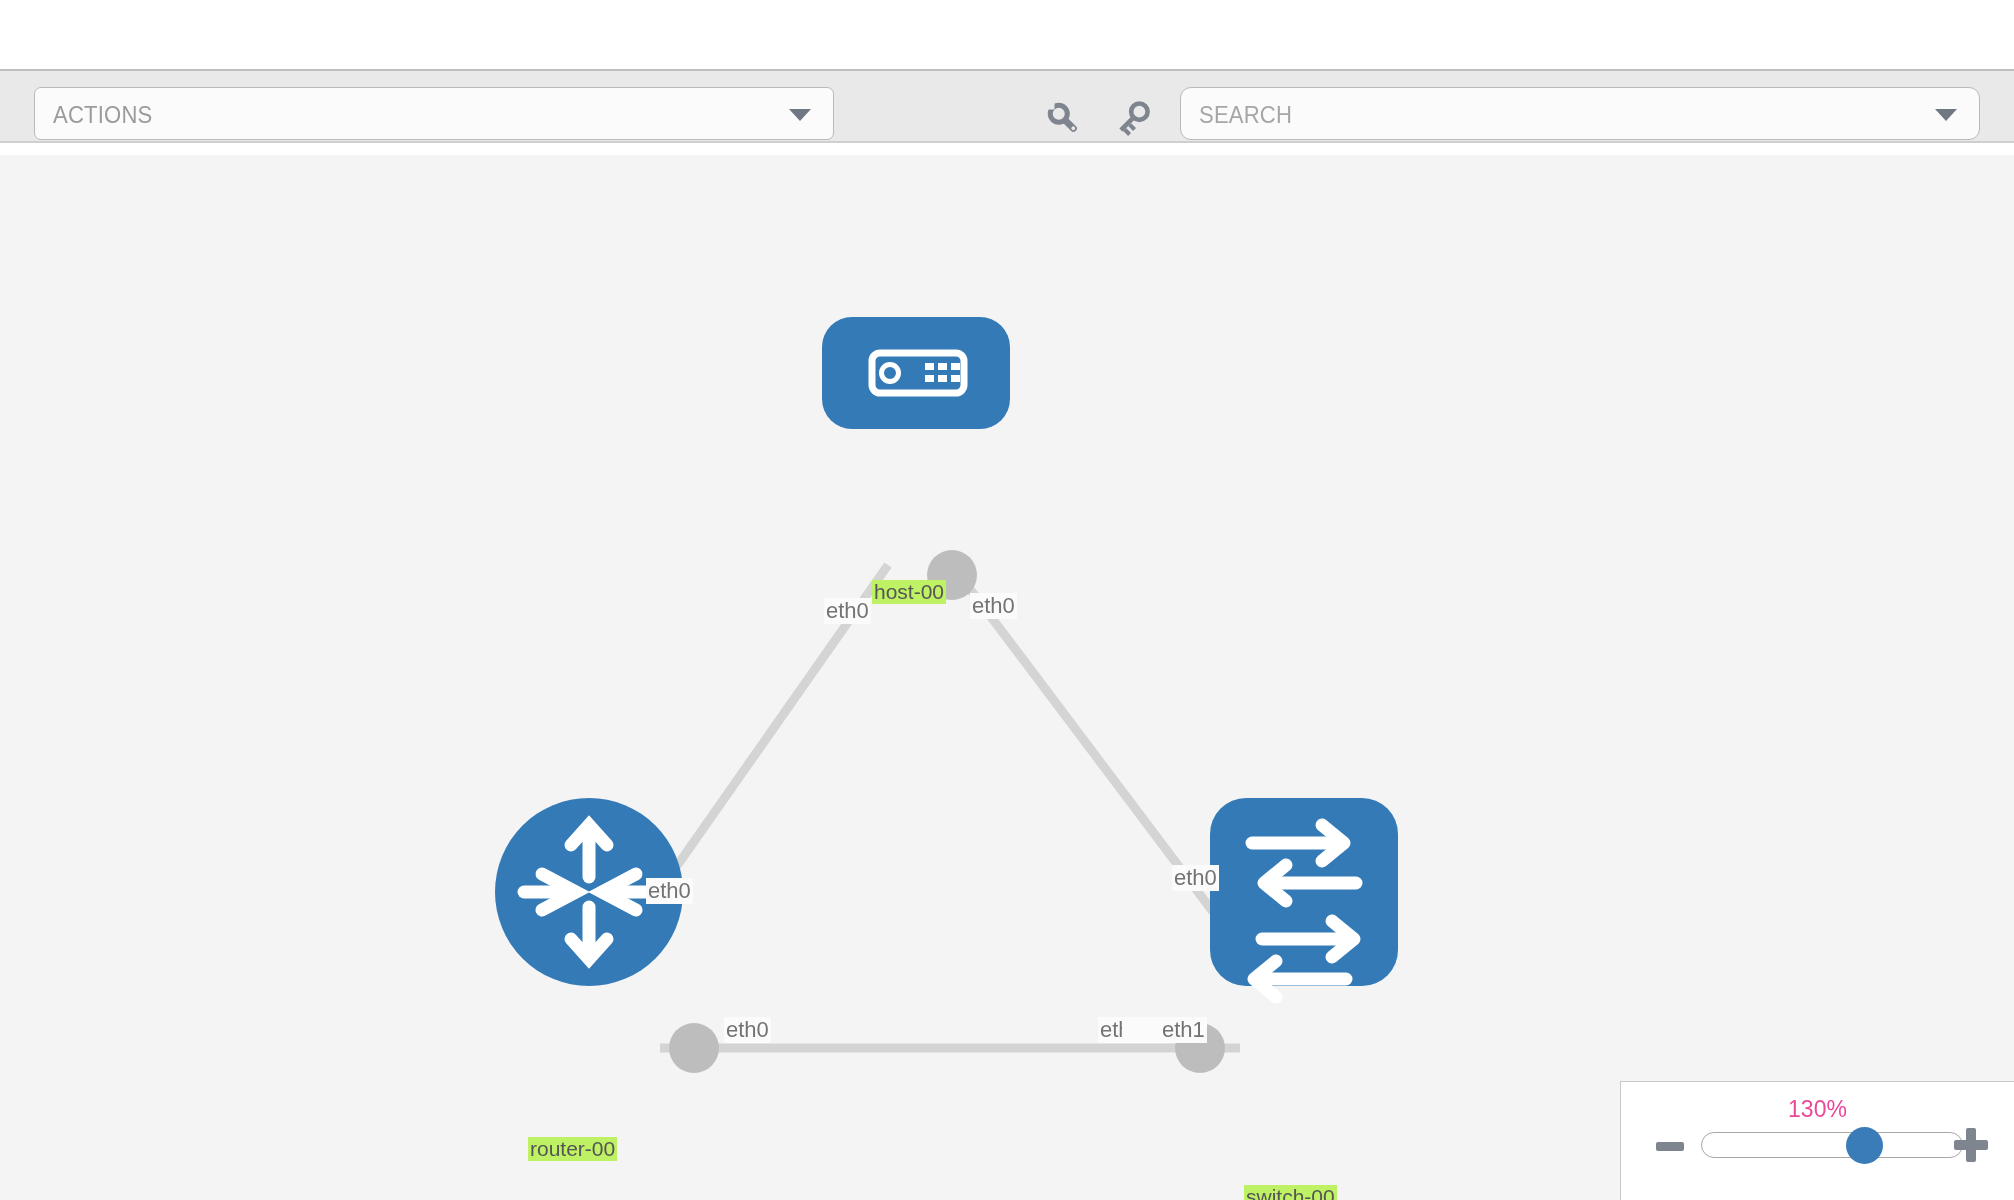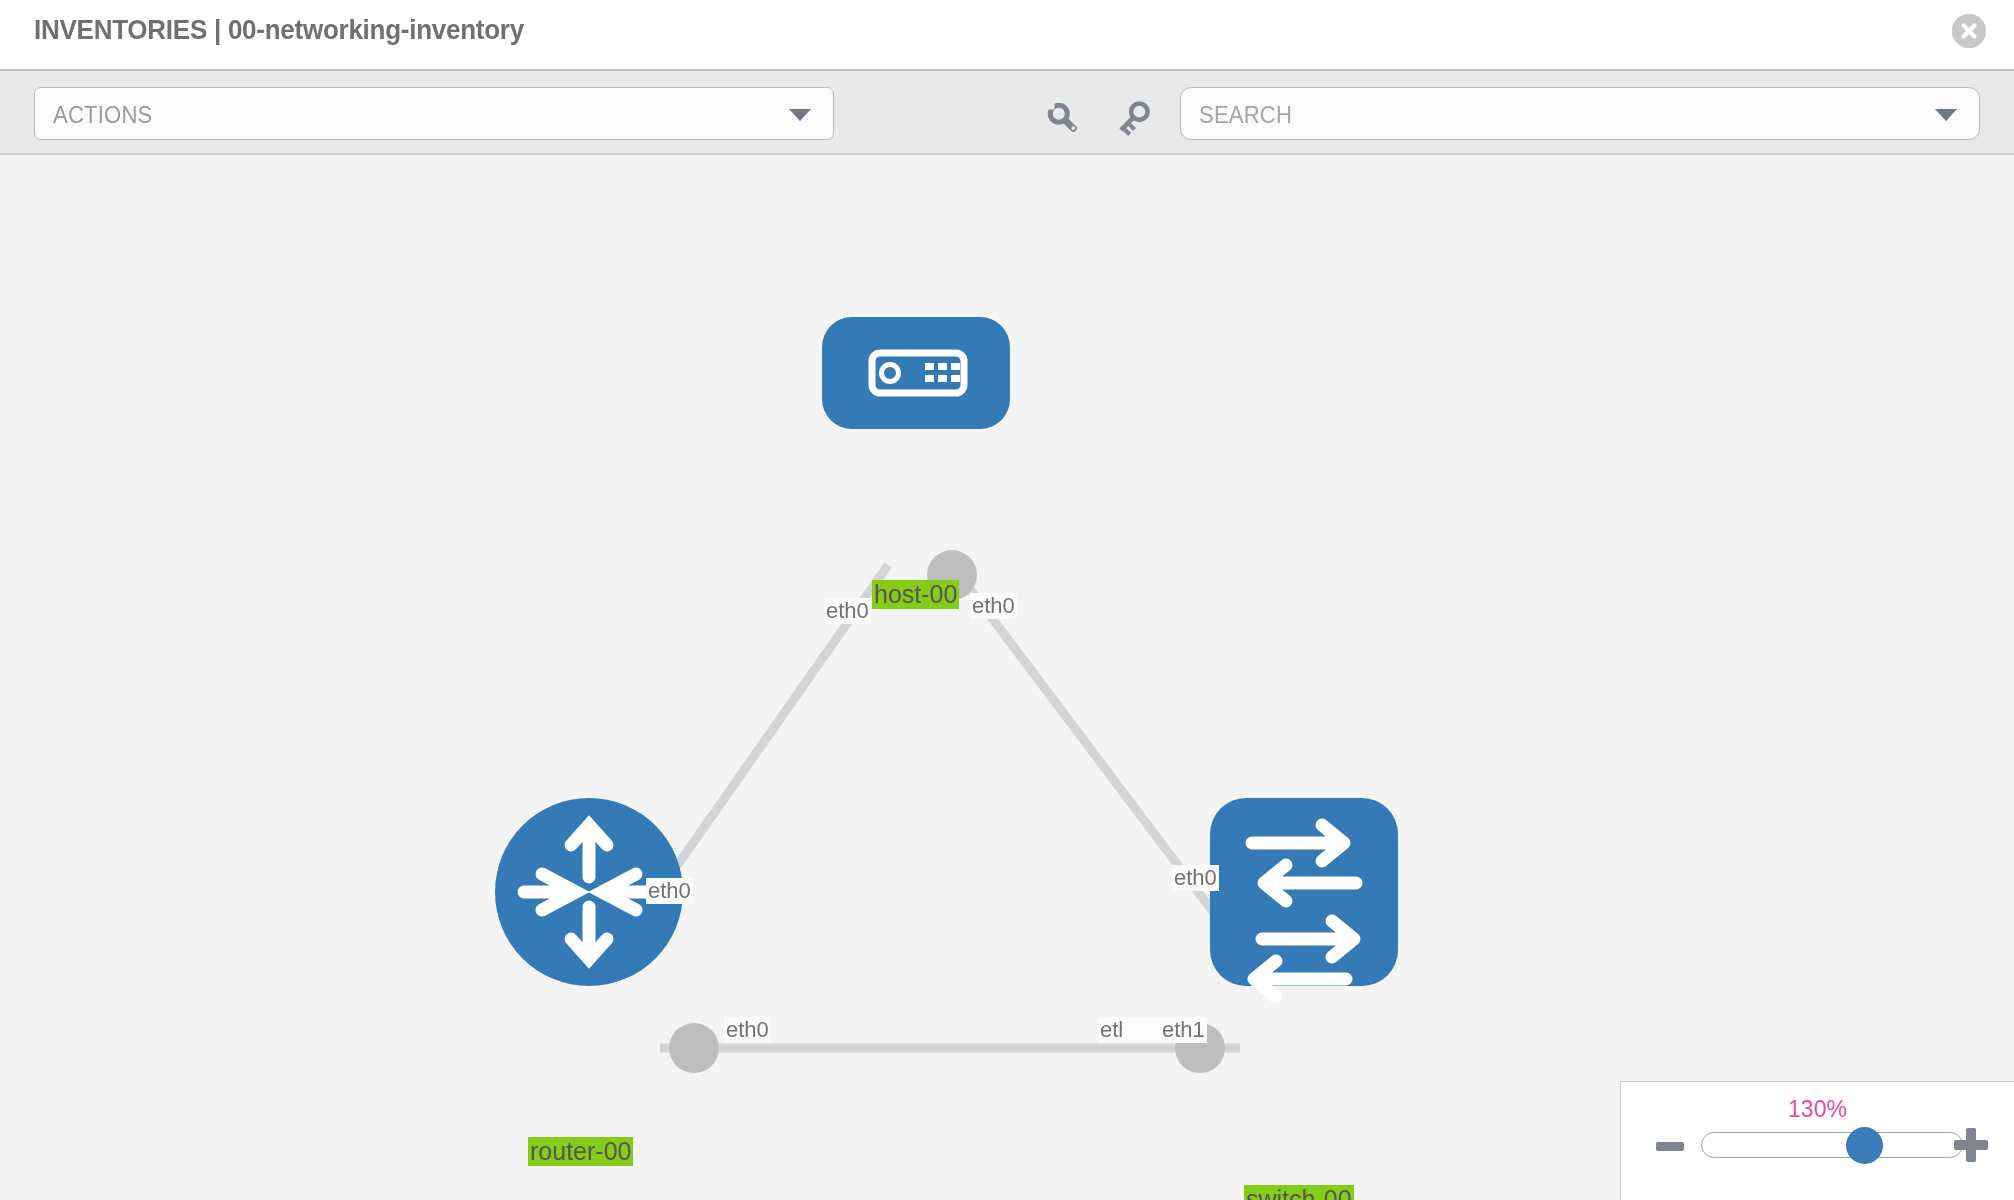--- a/index.html
+++ b/index.html
@@ -50,21 +50,21 @@
     background: #c8c8c8;
     cursor: pointer;
   }
   .close-btn svg { display: block; }
 
   
   .toolbar {
     position: absolute;
     left: 0; top: 69px;
     width: 2014px;
-    height: 86px;
+    height: 74px;
     background: #e9e9e9;
     border-top: 2px solid #bfbfbf;
     border-bottom: 2px solid #cfcfcf;
     box-sizing: border-box;
   }
   .actions-select {
     position: absolute;
     left: 34px;
     top: 16px;
     width: 800px;
@@ -140,23 +140,23 @@
   }
   .topology-svg {
     position: absolute;
     left: 0; top: 0;
     width: 2014px;
     height: 1045px;
   }
 
   .node-label {
     position: absolute;
-    font-size: 25px;
+    font-size: 21px;
     color: #555555;
-    background: #84cc16;
+    background: #bef264;
     white-space: nowrap;
     padding: 0 2px;
   }
   .iface-label {
     position: absolute;
     font-size: 22px;
     color: #737373;
     background: #fbfbfb;
     white-space: nowrap;
     padding: 0 2px;
@@ -219,29 +219,20 @@
     border-radius: 50%;
     background: #3a7cb8;
     cursor: pointer;
   }
 </style>
 </head>
 <body>
 
 <div id="app">
 
-  <div class="header">
-    <div class="page-title">INVENTORIES | 00-networking-inventory</div>
-    <div class="close-btn">
-      <svg width="34" height="34" viewBox="0 0 34 34">
-        <circle cx="17" cy="17" r="17" fill="#c8c8c8"></circle>
-        <path d="M11.5 11.5 L22.5 22.5 M22.5 11.5 L11.5 22.5" stroke="#ffffff" stroke-width="4.2" stroke-linecap="round"></path>
-      </svg>
-    </div>
-  </div>
 
   <div class="toolbar">
 
     <div class="actions-select">
       <div class="label">ACTIONS</div>
       <div class="caret"></div>
     </div>
 
     <div class="tool-icon wrench-holder">
       <svg width="42" height="42" viewBox="0 0 42 42">

